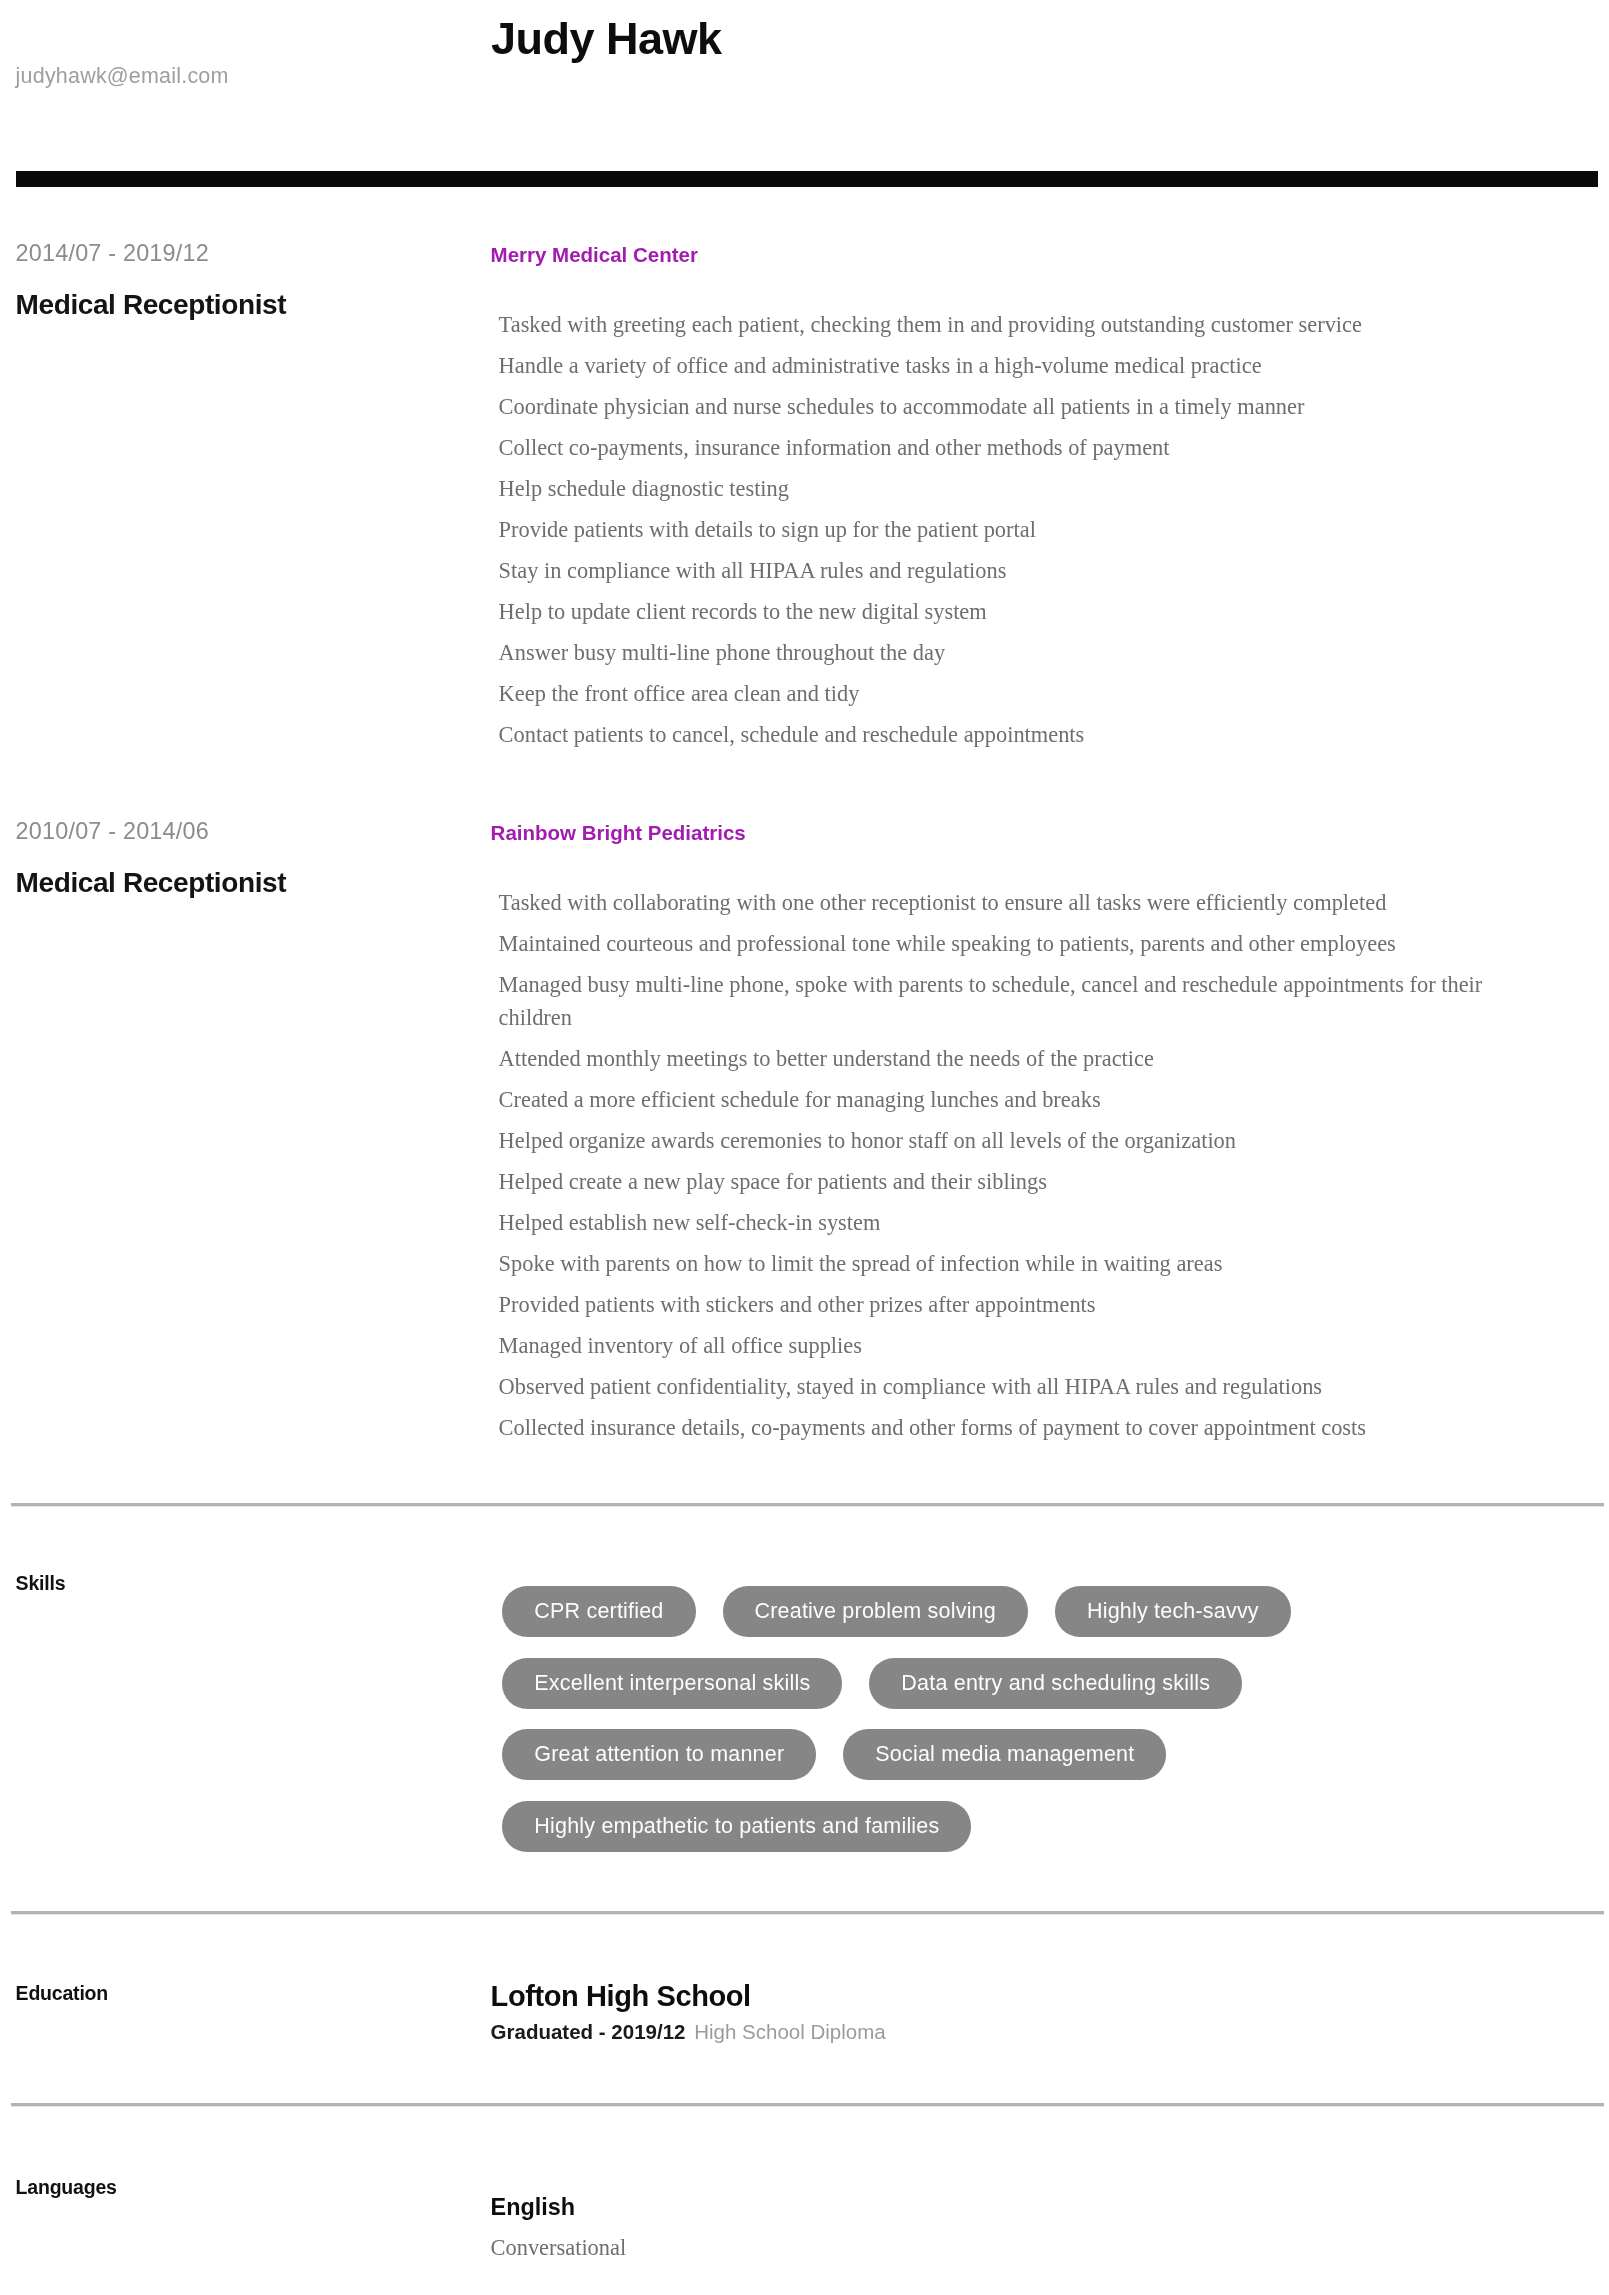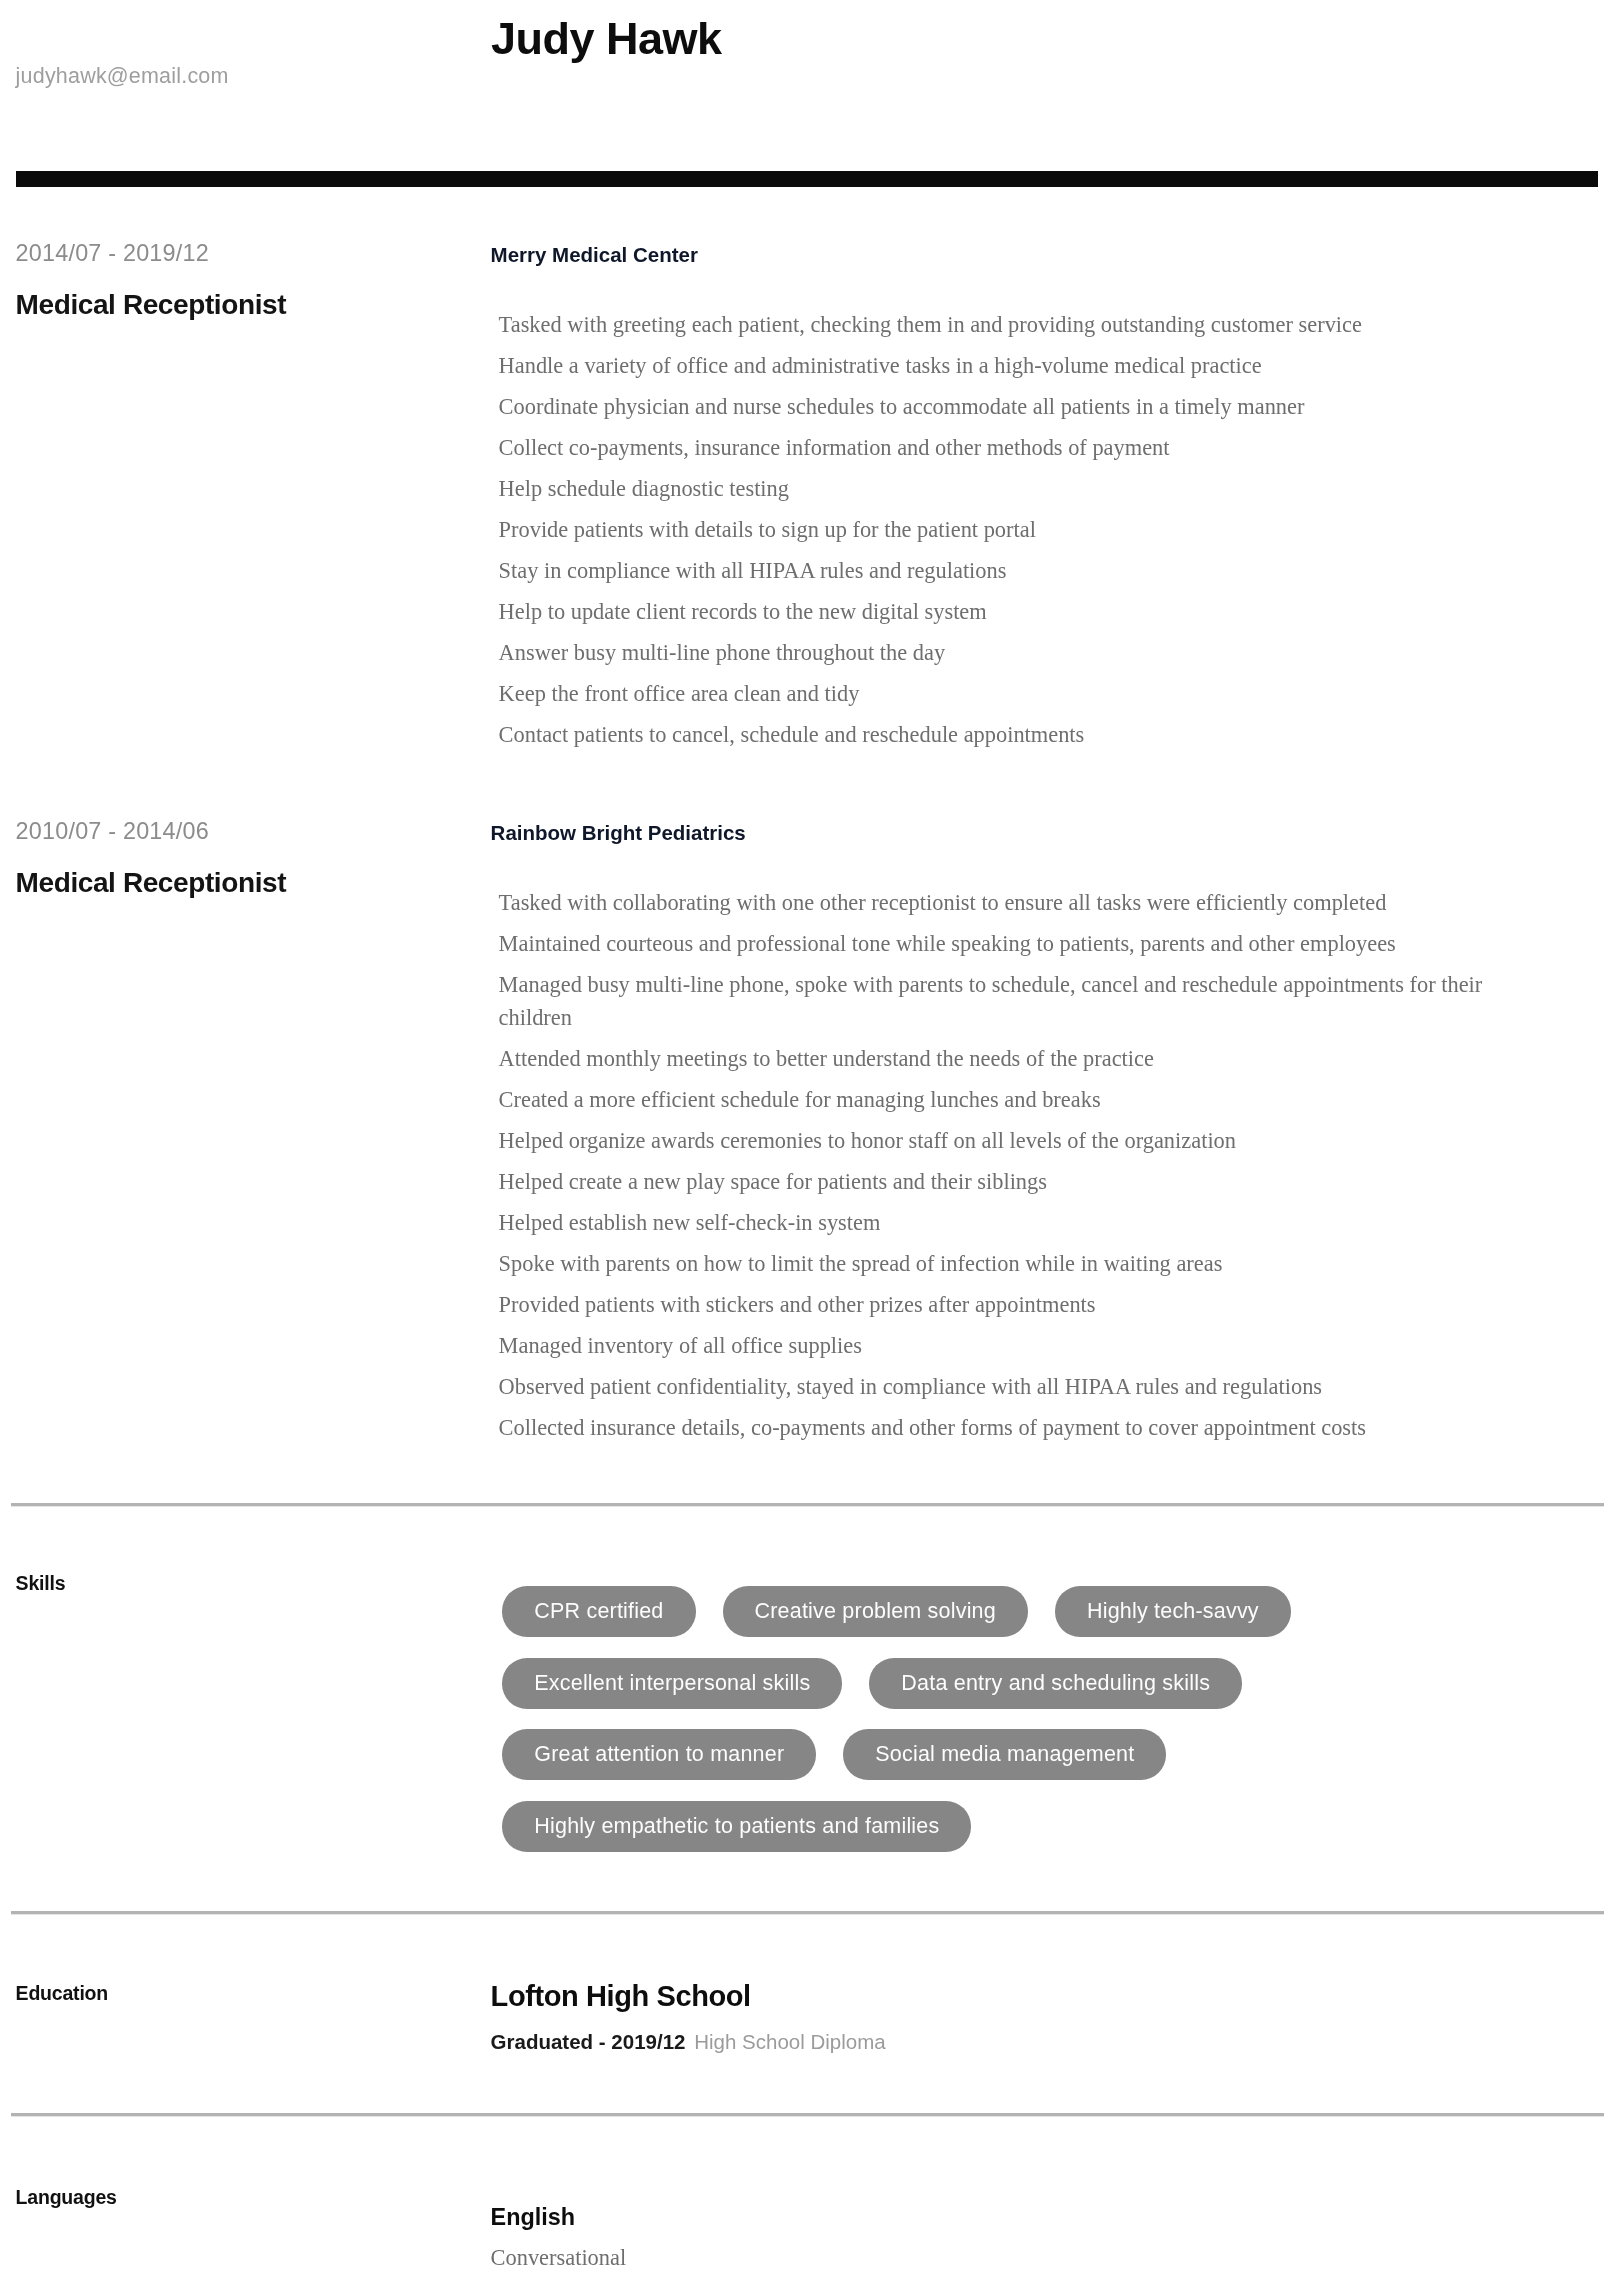--- a/index.html
+++ b/index.html
@@ -46,21 +46,21 @@
   .job-dates{
     font-size:23.4px;color:var(--date-gray);line-height:27px;letter-spacing:0.2px;
   }
   .job-title{
     margin:19.5px 0 0 0;
     font-size:28px;line-height:35px;font-weight:700;
     letter-spacing:-0.4px;color:#141414;
   }
   .company{
     margin:2px 0 0 0;
-    font-size:20.5px;line-height:25px;font-weight:700;color:#0f172a;
+    font-size:20.5px;line-height:25px;font-weight:700;color:#a21caf;
   }
   .bullets{margin-top:41px;max-width:1044px;}
   .bullet{
     margin:8px;
     font-family:"Liberation Serif",serif;
     font-size:22.4px;line-height:33px;color:var(--gray-text);
   }
   .job-1{margin-top:52px;}
   .job-2{margin-top:59px;}
   
@@ -89,21 +89,21 @@
     background:var(--pill-bg);color:var(--pill-text);
     font-size:21.5px;letter-spacing:0.2px;white-space:nowrap;
   }
   
   .education-row{margin-top:67px;}
   .school{
     margin:-3.9px 0 0 0;
     font-size:29px;line-height:37px;font-weight:700;
     letter-spacing:-0.4px;color:var(--ink);
   }
-  .grad-line{margin-top:14px;font-size:20.5px;line-height:25px;}
+  .grad-line{margin-top:4px;font-size:20.5px;line-height:25px;}
   .grad-date{font-weight:700;color:#1a1a1a;}
   .degree{color:#9b9b9b;margin-left:8.8px;}
   
   .languages-row{margin-top:69px;}
   .language-name{
     margin-top:17.6px;font-size:23.4px;line-height:29px;font-weight:700;color:var(--ink);
   }
   .language-level{
     margin-top:11.7px;
     font-family:"Liberation Serif",serif;

